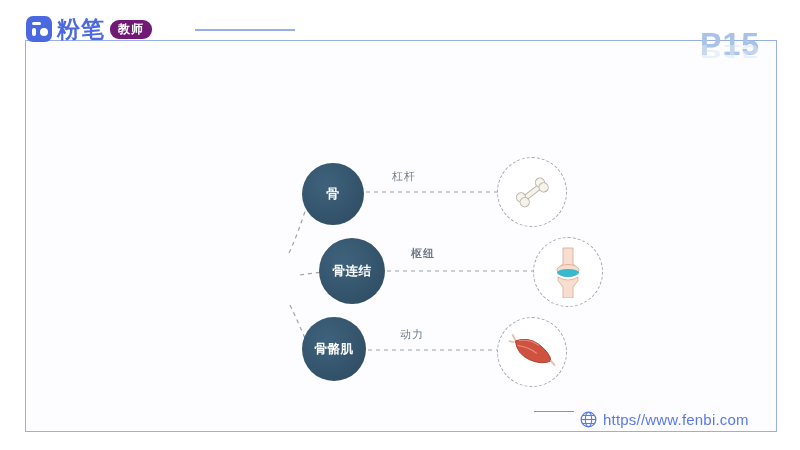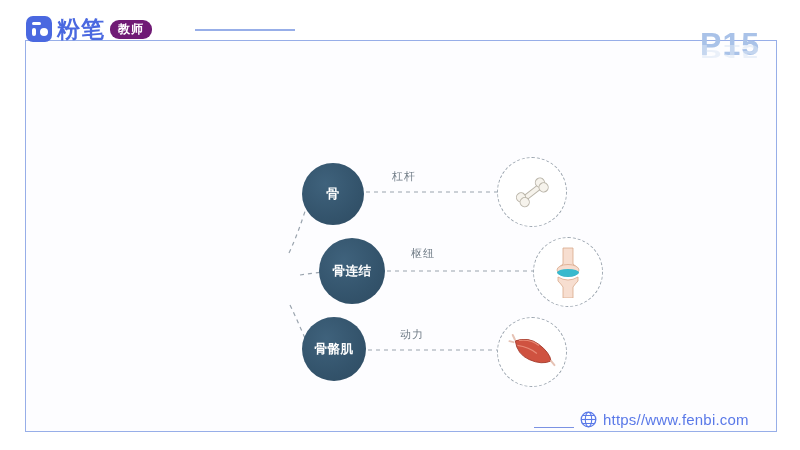--- a/index.html
+++ b/index.html
@@ -99,37 +99,37 @@
     left:302px; top:317px; width:64px; height:64px; font-size:12.5px;
     background:radial-gradient(circle at 38% 34%, #3f627c 0%, #33536b 62%, #2e4b61 100%);
     font-family:Liberation Serif, serif;
   }
 
   .conn-label {
     position:absolute; font-size:11px; color:#6f7b86;
     letter-spacing:1px; white-space:nowrap;
   }
   #lbl-lever  { left:392px; top:169px; }
-  #lbl-pivot  { left:411px; top:246px; }
+  #lbl-pivot  { left:411px; top:246px;font-weight:bold; }
   #lbl-power  { left:400px; top:327px; }
 
   .pic-circle {
     position:absolute; border-radius:50%;
     border:1.3px dashed #9aa4ae;
     background:#ffffff;
     display:flex; align-items:center; justify-content:center;
   }
   #pic-bone   { left:497px; top:157px; width:70px; height:70px; }
   #pic-joint  { left:533px; top:237px; width:70px; height:70px; }
   #pic-muscle { left:497px; top:317px; width:70px; height:70px; }
 
   
   #footer {
     position:absolute; left:534px; top:411px;
-    display:flex; align-items:flex-end; gap:6px;
+    display:flex; align-items:flex-start; gap:6px;
   }
   #footer-rule { width:40px; height:1.4px; background:#7b92e3; }
   #footer-url {
     font-size:15px; color:#5a79e8; letter-spacing:.2px;
   }
 </style>
 </head>
 <body>
 
 <div id="slide">

